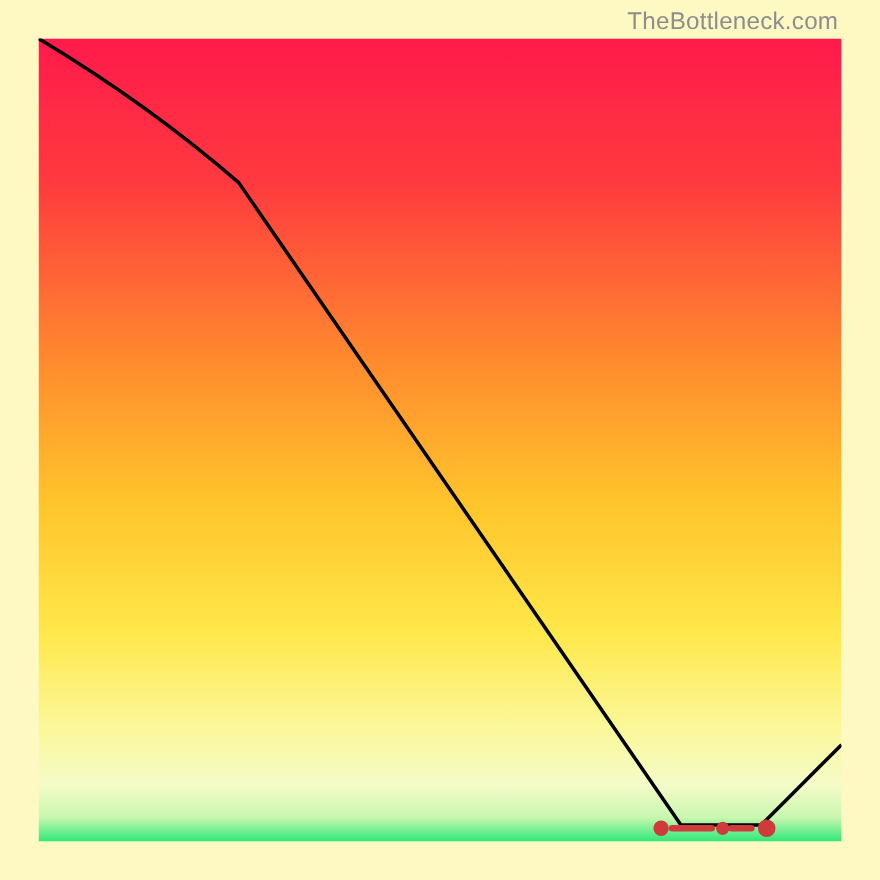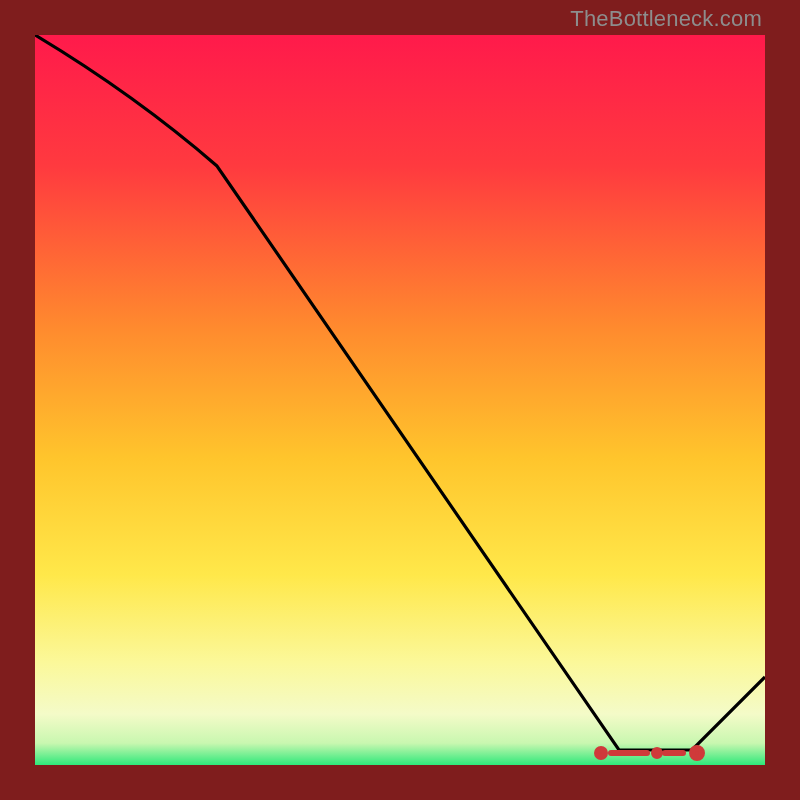--- a/index.html
+++ b/index.html
@@ -10,21 +10,21 @@
     background: #000;
     overflow: hidden;
     font-family: Arial, Helvetica, sans-serif;
   }
   .frame {
     position: absolute;
     left: 0;
     top: 0;
     width: 800px;
     height: 800px;
-    background: #7f1d1d;
+    background: #fef9c3;
   }
   .plot {
     position: absolute;
     left: 35px;
     top: 35px;
     width: 730px;
     height: 730px;
     
   }
   .attribution {

